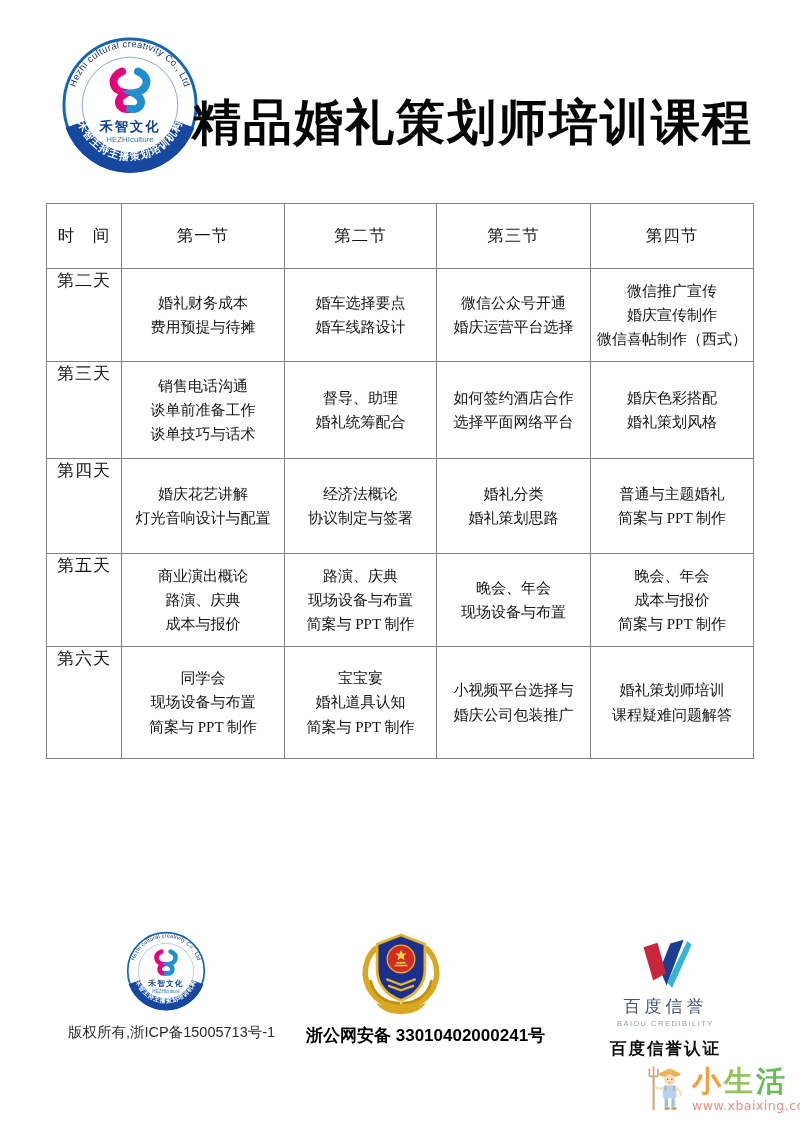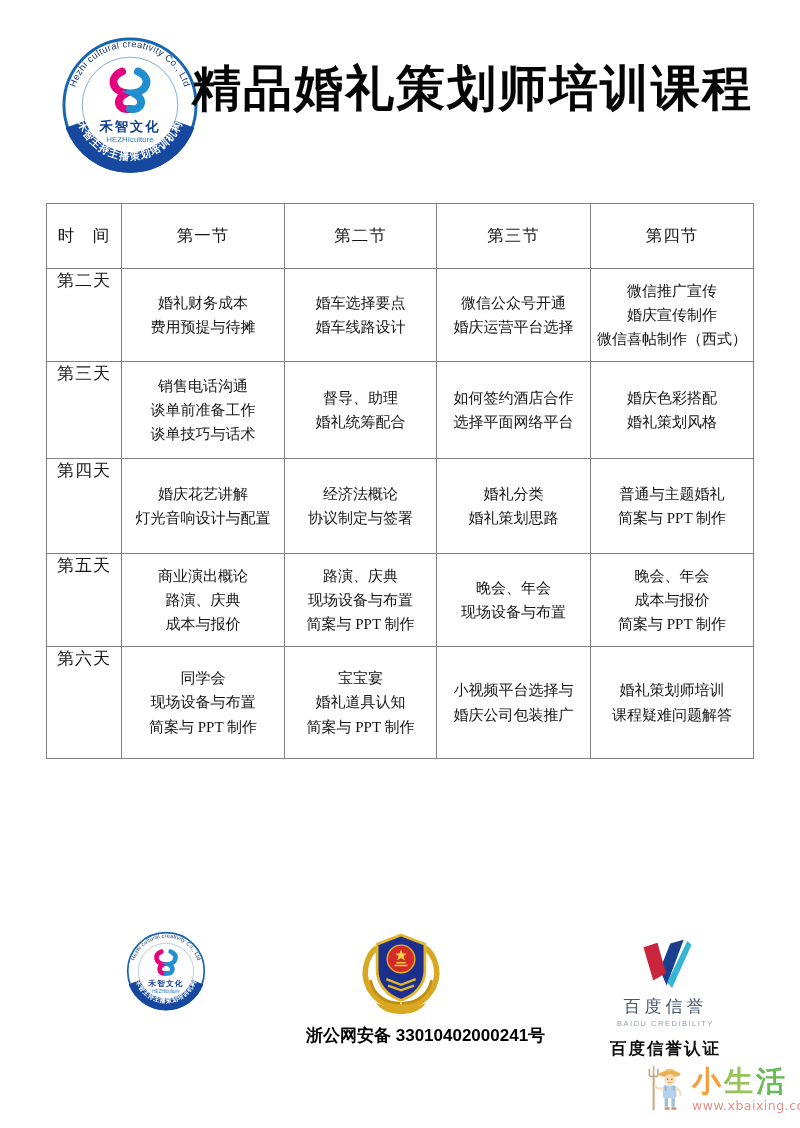--- a/index.html
+++ b/index.html
@@ -5,21 +5,21 @@
   html,body { margin:0; padding:0; background:#ffffff; }
   .page {
     position:relative; width:800px; height:1128px; margin:0 auto;
     background:#ffffff; overflow:hidden;
     font-family:"Liberation Serif","DejaVu Serif",serif; color:#111;
   }
 
   
   .hezhi-logo-lg { position:absolute; left:61px; top:36px; width:138px; height:138px; }
   .page-title {
-    position:absolute; left:185px; top:56px; width:575px;
+    position:absolute; left:185px; top:90px; width:575px;
     font-size:49px; font-weight:bold; letter-spacing:2px;
     text-align:center; white-space:nowrap; color:#050505;
   }
 
   
   table.course { position:absolute; left:46px; top:203px; width:707px;
     border-collapse:collapse; table-layout:fixed;border-radius:24px; }
   table.course col.c0 { width:75px; }
   table.course col.c1 { width:163px; }
   table.course col.c2 { width:152px; }
@@ -195,20 +195,21 @@
       <text font-size="10.5" fill="#ffffff" letter-spacing="1" font-weight="bold">
         <textPath href="#arcBot2" startOffset="50%" text-anchor="middle">禾智主持主播策划培训机构</textPath>
       </text>
       <g>
         <path d="M62 36 C48 42 52 56 66 58 C54 64 58 76 70 74" stroke="#e5007d" stroke-width="8" fill="none" stroke-linecap="round"></path>
         <path d="M78 36 C92 42 88 56 74 58 C86 64 82 76 70 74" stroke="#1f8fd0" stroke-width="8" fill="none" stroke-linecap="round"></path>
       </g>
       <text x="70" y="96" font-size="13.5" font-weight="bold" fill="#13418f" text-anchor="middle" letter-spacing="2">禾智文化</text>
       <text x="70" y="108" font-size="8" fill="#1f7ac0" text-anchor="middle" font-family="Liberation Sans, sans-serif">HEZHIculture</text>
     </svg>
+    <div class="icp-caption">版权所有,浙ICP备15005713号-1</div>
   </div>
 
   <div class="footer-center">
     <svg class="police-badge" viewBox="0 0 100 100">
       <path d="M50 90 C28 90 13 75 11 55 C11 44 15 33 22 27" fill="none" stroke="#d9a823" stroke-width="6" stroke-linecap="round"></path>
       <path d="M50 90 C72 90 87 75 89 55 C89 44 85 33 78 27" fill="none" stroke="#d9a823" stroke-width="6" stroke-linecap="round"></path>
       <path d="M48 86 C32 86 20 76 17 62" fill="none" stroke="#c08f12" stroke-width="3" stroke-linecap="round"></path>
       <path d="M52 86 C68 86 80 76 83 62" fill="none" stroke="#c08f12" stroke-width="3" stroke-linecap="round"></path>
       <path d="M50 98 C37 98 27 93 23 86 C34 90 43 92 50 92 C57 92 66 90 77 86 C73 93 63 98 50 98 Z" fill="#d9a823"></path>
       <path d="M50 12 L76 22 L76 50 C76 66 65 78 50 83 C35 78 24 66 24 50 L24 22 Z" fill="#1c2f8f" stroke="#e3b52c" stroke-width="3"></path>

